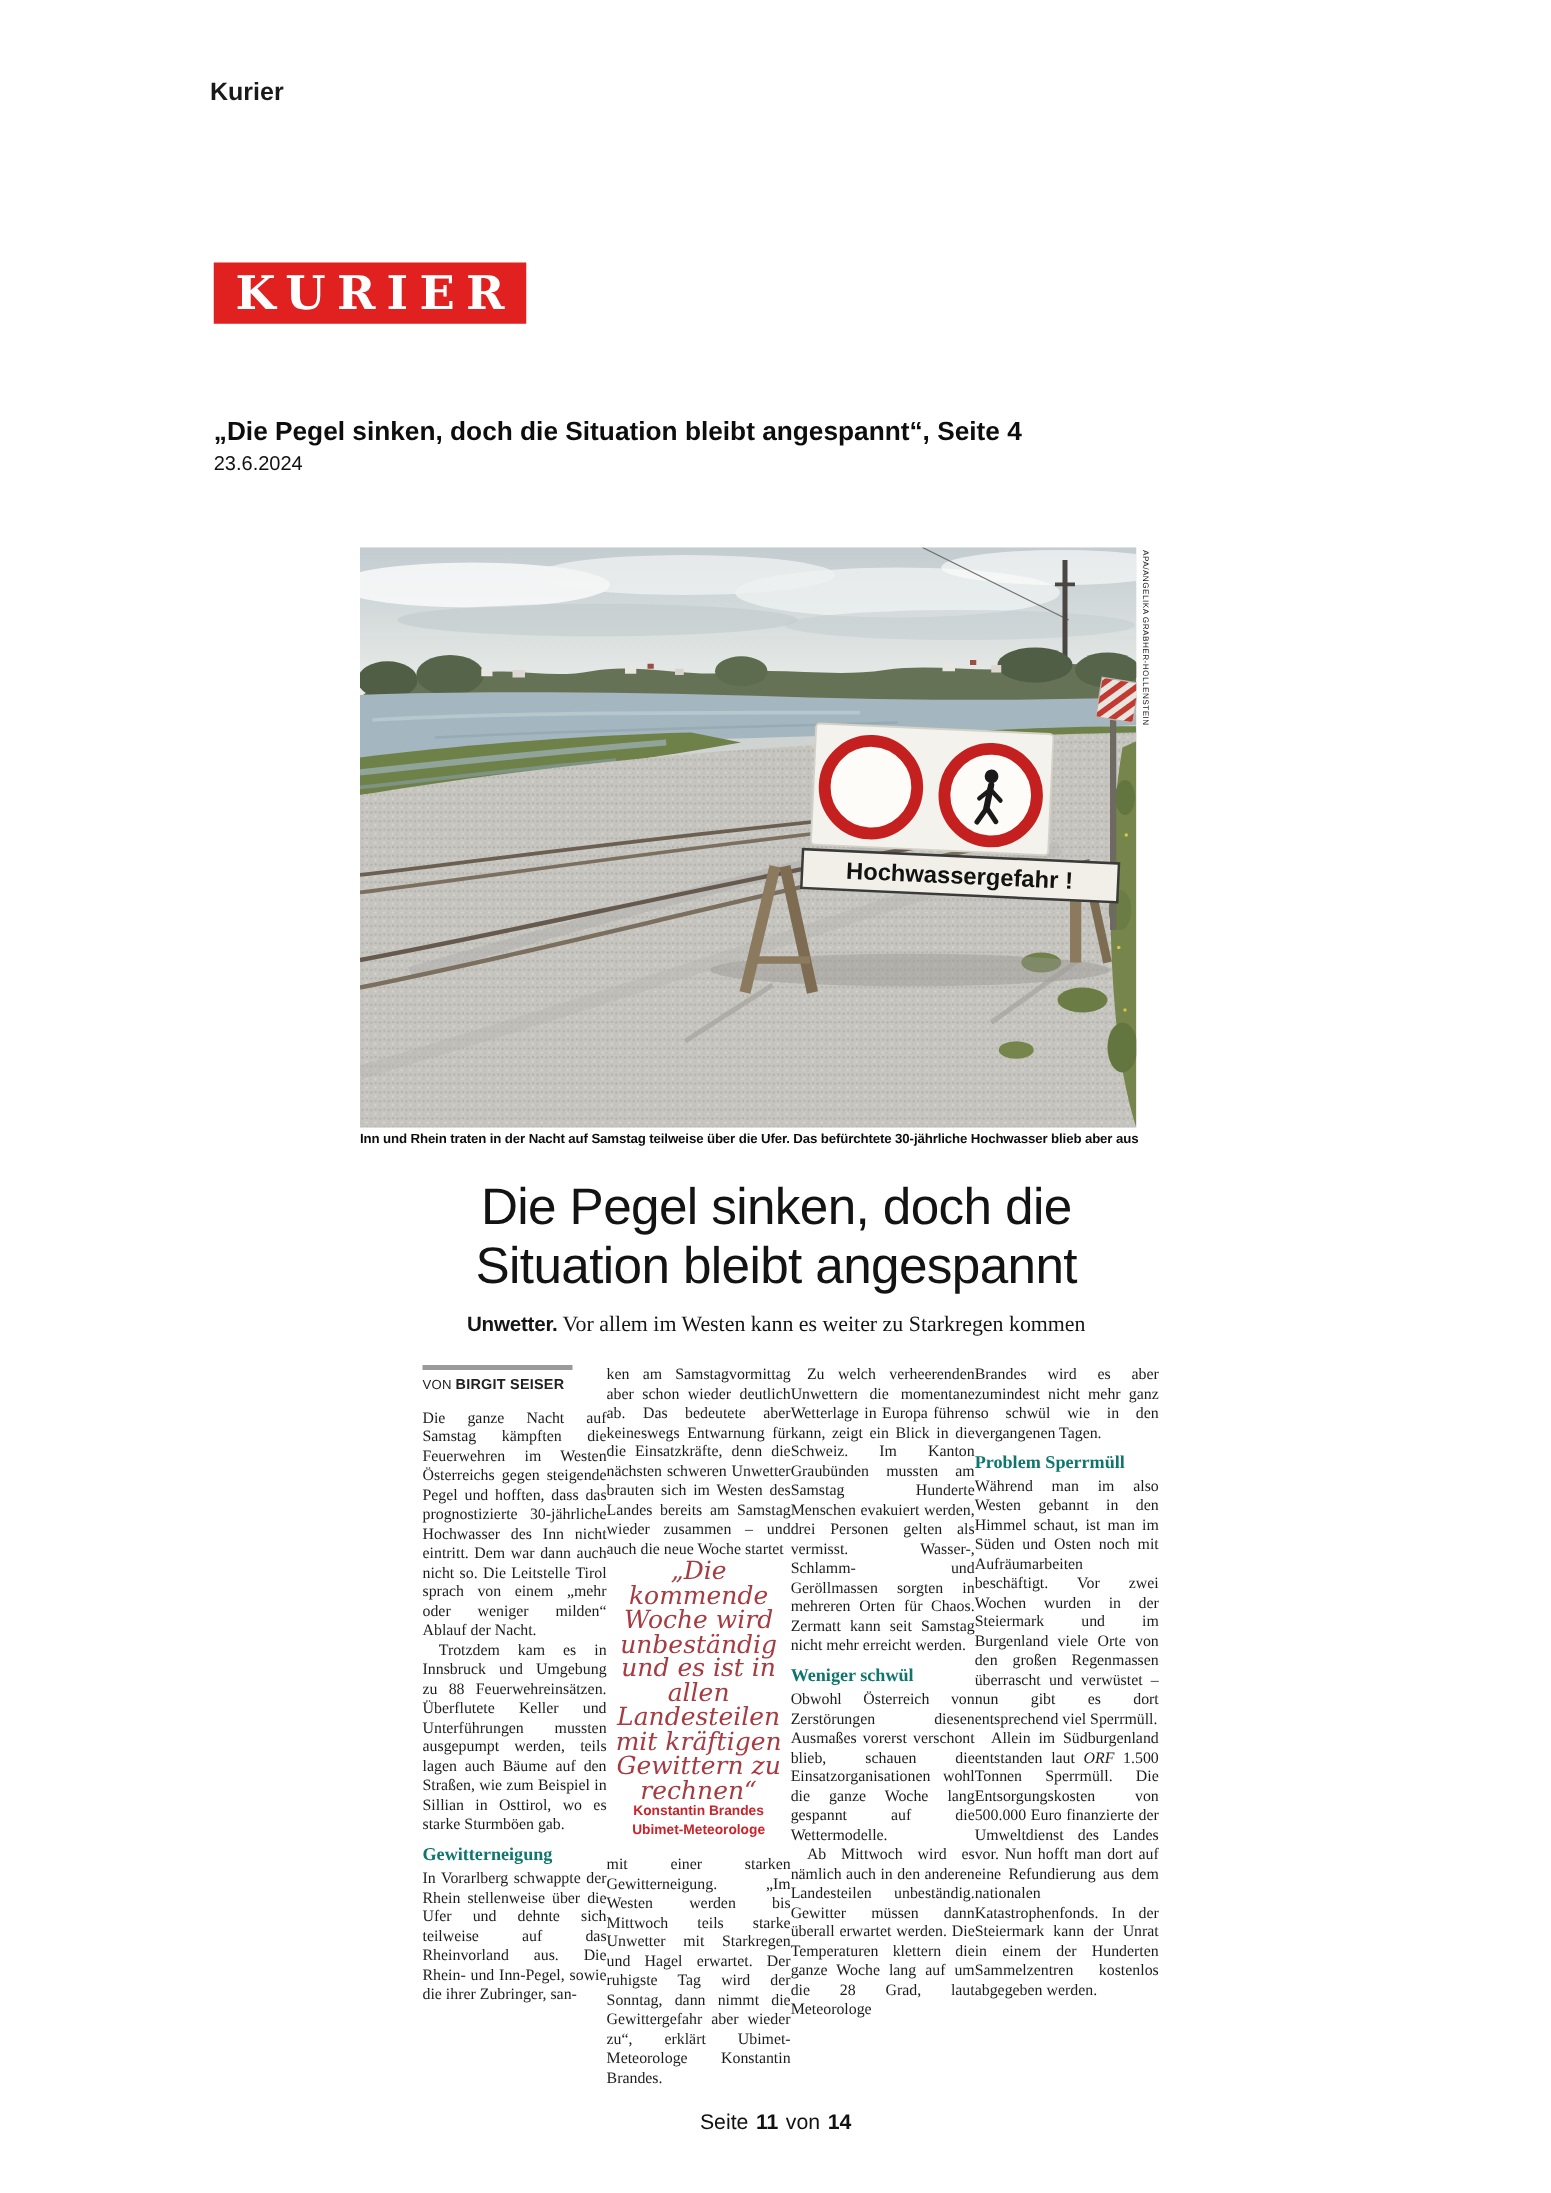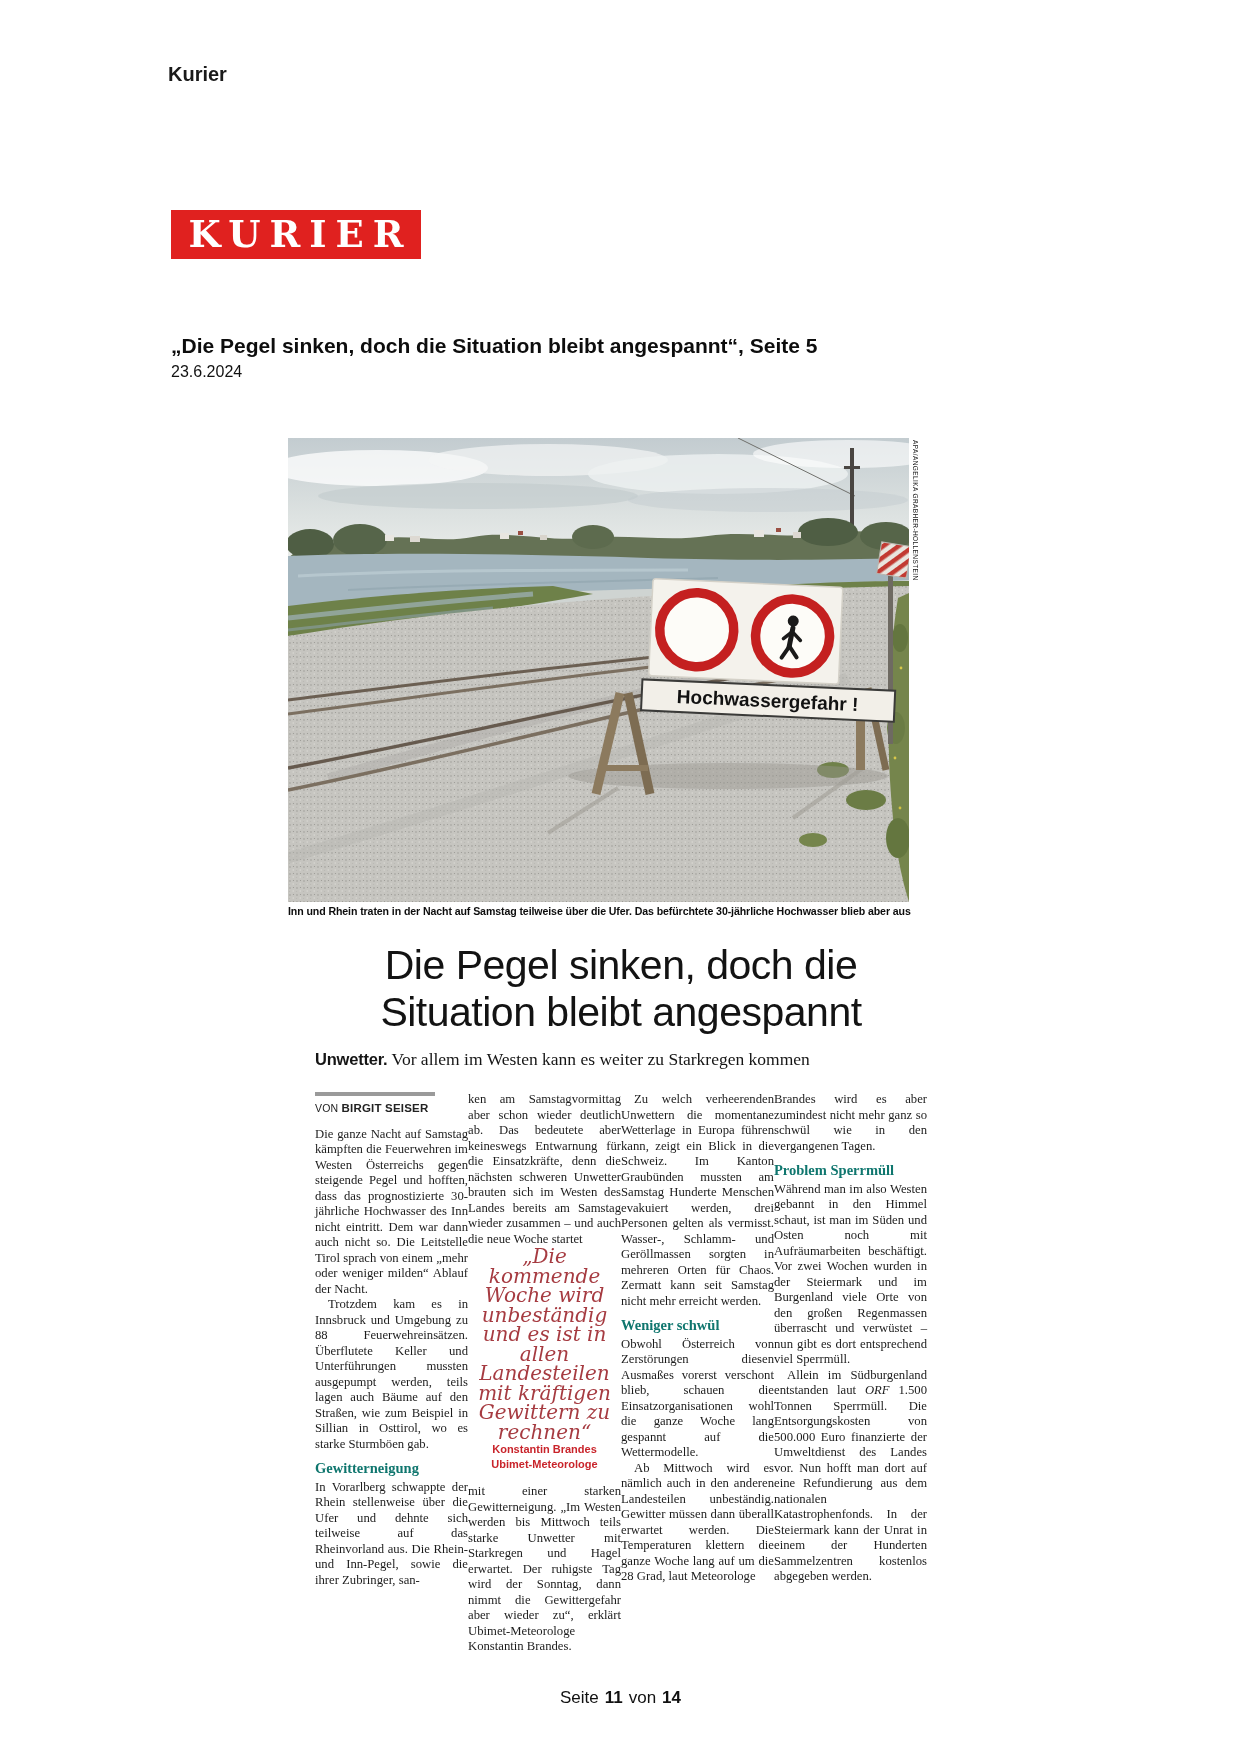--- a/index.html
+++ b/index.html
@@ -21,24 +21,24 @@
   .photo-wrap svg { display:block; }
   .photo-credit { position:absolute; left:874px; top:440px; writing-mode:vertical-rl;
                   font-size:6.5px; letter-spacing:0.4px; color:#1a1a1a; }
 
   .caption { position:absolute; left:250px; top:905px; width:640px; font-size:10.6px; font-weight:bold;
              letter-spacing:-0.1px; white-space:nowrap; color:#0d0d0d; }
 
   .article { position:absolute; left:277px; top:942px; width:612px; }
   .headline { text-align:center; font-family:Liberation Sans, sans-serif; font-size:41px;
               line-height:47px; color:#131313; letter-spacing:-0.5px; }
-  .subhead { text-align:left; margin-top:13px; font-family:"Liberation Serif", serif; font-size:17.5px; color:#151515; }
+  .subhead { text-align:center; margin-top:13px; font-family:"Liberation Serif", serif; font-size:17.5px; color:#151515; }
   .subhead b { font-family:"Liberation Sans", sans-serif; font-size:16.5px; letter-spacing:-0.2px; }
 
-  .cols { display:flex; margin-top:22px; }
+  .cols { display:flex; margin-top:22px;margin-left:23px; }
   .col { flex:1; min-width:0; font-family:"Liberation Serif", serif; font-size:12.7px;
          line-height:15.5px; text-align:justify; color:#1c1c1c; hyphens:auto; }
 
   .byline-bar { width:120px; height:4px; background:#9a9a9a; margin-bottom:5px; }
   .byline { font-family:"Liberation Sans", sans-serif; font-size:10.5px; letter-spacing:0.2px;
             color:#222; margin-bottom:10px; }
   .byline .byline-name { font-weight:bold; font-size:11.5px; }
 
   .col p { margin:0; }
   .col p.indent { text-indent:13px; }
@@ -58,21 +58,21 @@
 <body>
 
 <div class="page">
 
   <div class="top-label">Kurier</div>
 
   <div class="logo">
     <span>KURIER</span>
   </div>
 
-  <div class="clip-title">„Die Pegel sinken, doch die Situation bleibt angespannt“, Seite 5</div>
+  <div class="clip-title">„Die Pegel sinken, doch die Situation bleibt angespannt“, Seite 4</div>
   <div class="clip-date">23.6.2024</div>
 
   <div class="photo-wrap">
     <svg width="621" height="464" viewBox="0 0 621 464">
       <defs>
         <linearGradient id="skyGrad" x1="0" y1="0" x2="0" y2="1">
           <stop offset="0" stop-color="#c3ccd0"></stop>
           <stop offset="0.6" stop-color="#dde2e1"></stop>
           <stop offset="1" stop-color="#edefec"></stop>
         </linearGradient>

